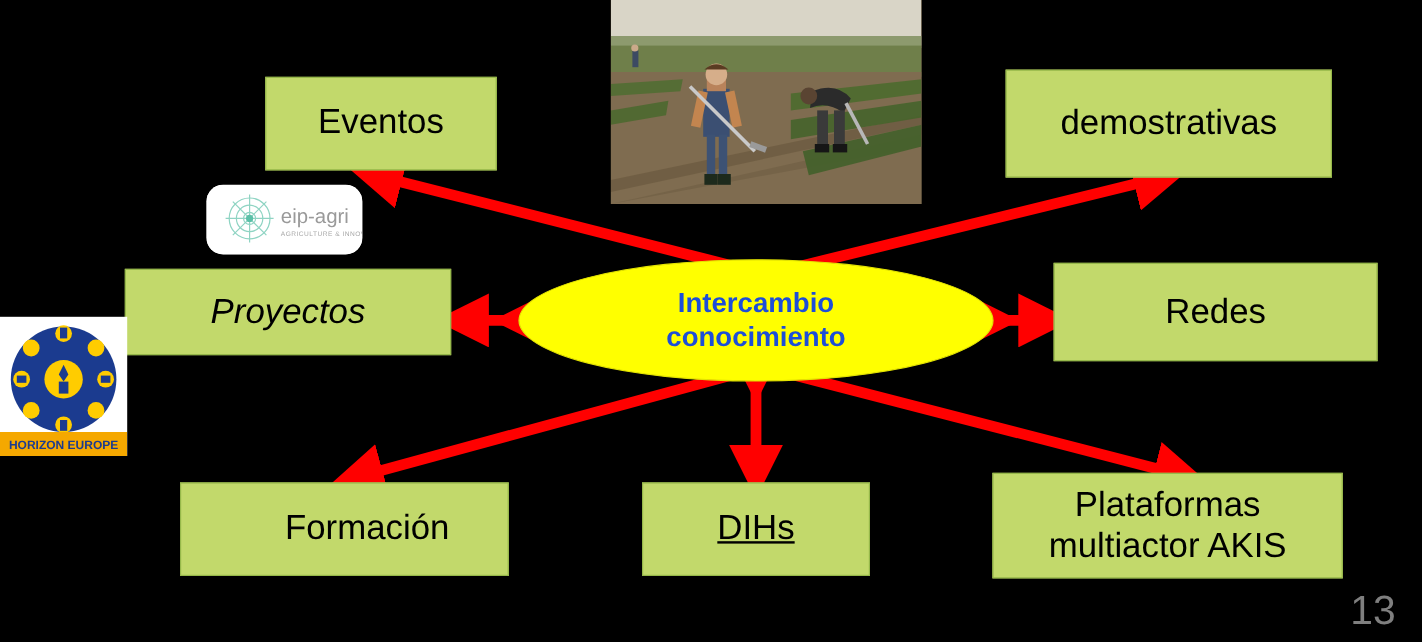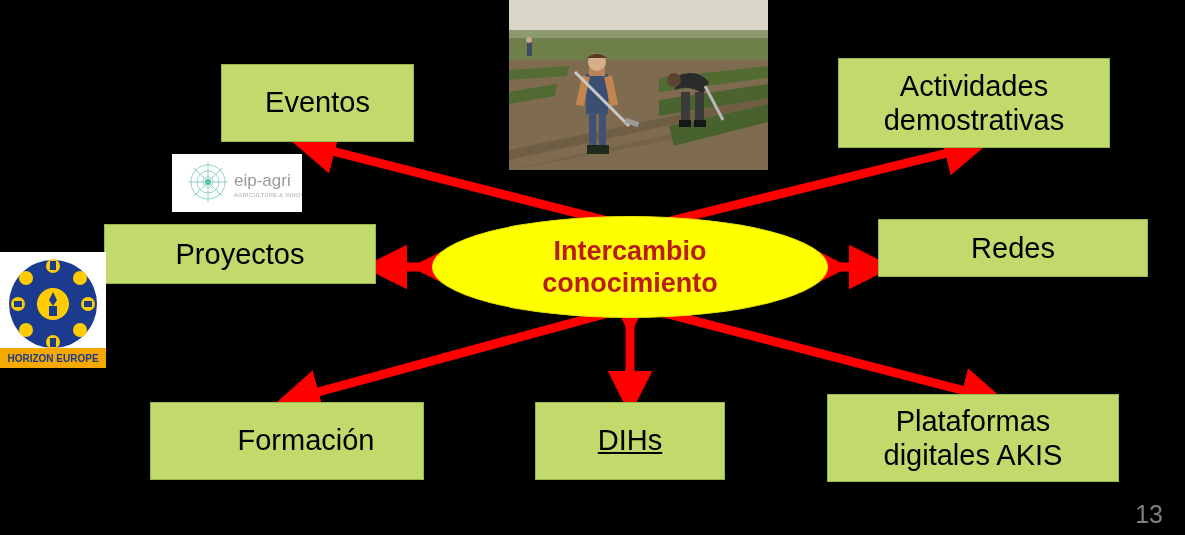--- a/index.html
+++ b/index.html
@@ -39,23 +39,23 @@
     position: absolute;
     box-sizing: border-box;
     background: #ffff00;
     border: 1px solid #e3e300;
     border-radius: 50%;
     display: flex;
     align-items: center;
     justify-content: center;
     text-align: center;
     font-weight: bold;
-    font-size: 27px;
+    font-size: 23px;
     line-height: 1.2;
-    color: #b91c1c;
+    color: #1d4ed8;
     z-index: 5;
   }
 
   
   .photo {
     position: absolute;
     overflow: hidden;
     background: #7b6a4e;
     z-index: 3;
   }
@@ -67,38 +67,39 @@
     background: #ffffff;
     overflow: hidden;
     z-index: 6;
     display: block;
   }
   .logo-horizon {
     position: absolute;
     overflow: hidden;
     z-index: 6;
     background: #ffffff;
+    margin-top: 12px;
   }
 
   
   #arrows {
     position: absolute;
     left: 0; top: 0;
     width: 1185px;
     height: 535px;
     z-index: 2;
   }
 
   
   .page-num {
     position: absolute;
     right: 22px;
     bottom: 6px;
     color: #7f7f7f;
-    font-size: 25px;
+    font-size: 34px;
     z-index: 7;
   }
 </style>
 </head>
 <body>
 
 <div id="slide">
 
   <svg id="arrows" viewBox="0 0 1185 535" width="1185" height="535">
     <defs>
@@ -162,21 +163,21 @@
       <path d="M168,76 q20,-8 32,6 l-6,12 q-14,-10 -28,-4 z" fill="#2b2b2b"></path>
       <rect x="172" y="92" width="9" height="30" fill="#3a3a3a"></rect>
       <rect x="186" y="92" width="9" height="30" fill="#3a3a3a"></rect>
       <rect x="170" y="120" width="12" height="7" fill="#161616"></rect>
       <rect x="185" y="120" width="12" height="7" fill="#161616"></rect>
       <circle cx="165" cy="80" r="7" fill="#5a4432"></circle>
       <line x1="196" y1="86" x2="214" y2="120" stroke="#b7b7b7" stroke-width="3"></line>
     </svg>
   </div>
 
-  <div class="logo-eip" style="left:172px; top:154px; width:130px; height:58px;">
+  <div class="logo-eip" style="left:172px; top:154px; width:130px; height:58px;border-radius:14px;">
     <svg width="130" height="58" viewBox="0 0 130 58">
       <rect x="0" y="0" width="130" height="58" fill="#ffffff"></rect>
       <g stroke="#8fd4c3" stroke-width="1" fill="none">
         <circle cx="36" cy="28" r="17"></circle>
         <circle cx="36" cy="28" r="11"></circle>
         <circle cx="36" cy="28" r="5"></circle>
         <line x1="36" y1="8" x2="36" y2="48"></line>
         <line x1="16" y1="28" x2="56" y2="28"></line>
         <line x1="22" y1="14" x2="50" y2="42"></line>
         <line x1="50" y1="14" x2="22" y2="42"></line>
@@ -221,47 +222,46 @@
       <div>conocimiento</div>
     </div>
   </div>
 
   <div class="node" style="left:221px; top:64px; width:193px; height:78px;">
     <span>Eventos</span>
   </div>
 
   <div class="node two-line" style="left:838px; top:58px; width:272px; height:90px;">
     <div>
-      <div>Actividades</div>
       <div>demostrativas</div>
     </div>
   </div>
 
-  <div class="node two-line" style="left:104px; top:224px; width:272px; height:60px;">
+  <div class="node two-line" style="left:104px; top:224px; width:272px; height:72px;font-style:italic;">
     <div>
       <div>Proyectos</div>
     </div>
   </div>
 
-  <div class="node two-line" style="left:878px; top:219px; width:270px; height:58px;">
+  <div class="node two-line" style="left:878px; top:219px; width:270px; height:82px;">
     <div>
       <div>Redes</div>
     </div>
   </div>
 
   <div class="node" style="left:150px; top:402px; width:274px; height:78px;padding-left:44px;">
     <span>Formación</span>
   </div>
 
   <div class="node" style="left:535px; top:402px; width:190px; height:78px;text-decoration:underline;">
     <span>DIHs</span>
   </div>
 
   <div class="node two-line" style="left:827px; top:394px; width:292px; height:88px;">
     <div>
       <div>Plataformas</div>
-      <div>digitales AKIS</div>
+      <div>multiactor AKIS</div>
     </div>
   </div>
 
   <div class="page-num">13</div>
 
 </div>
 
 </body></html>

